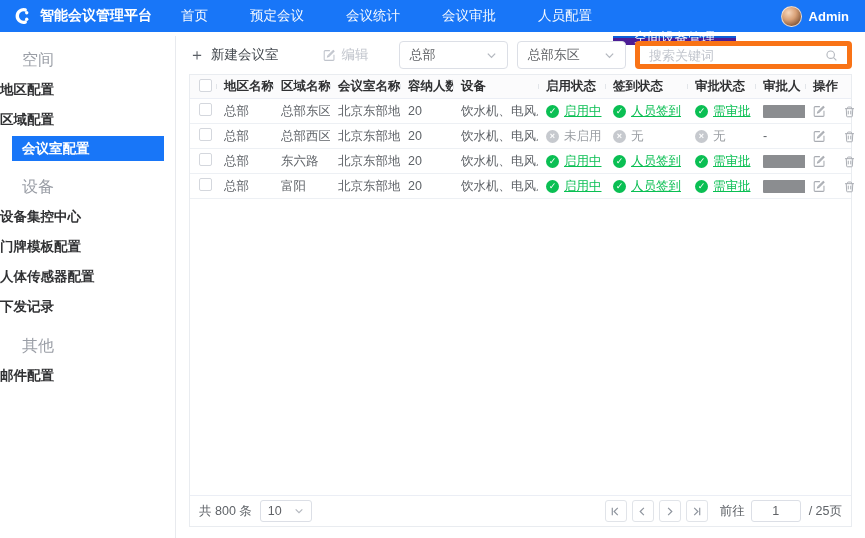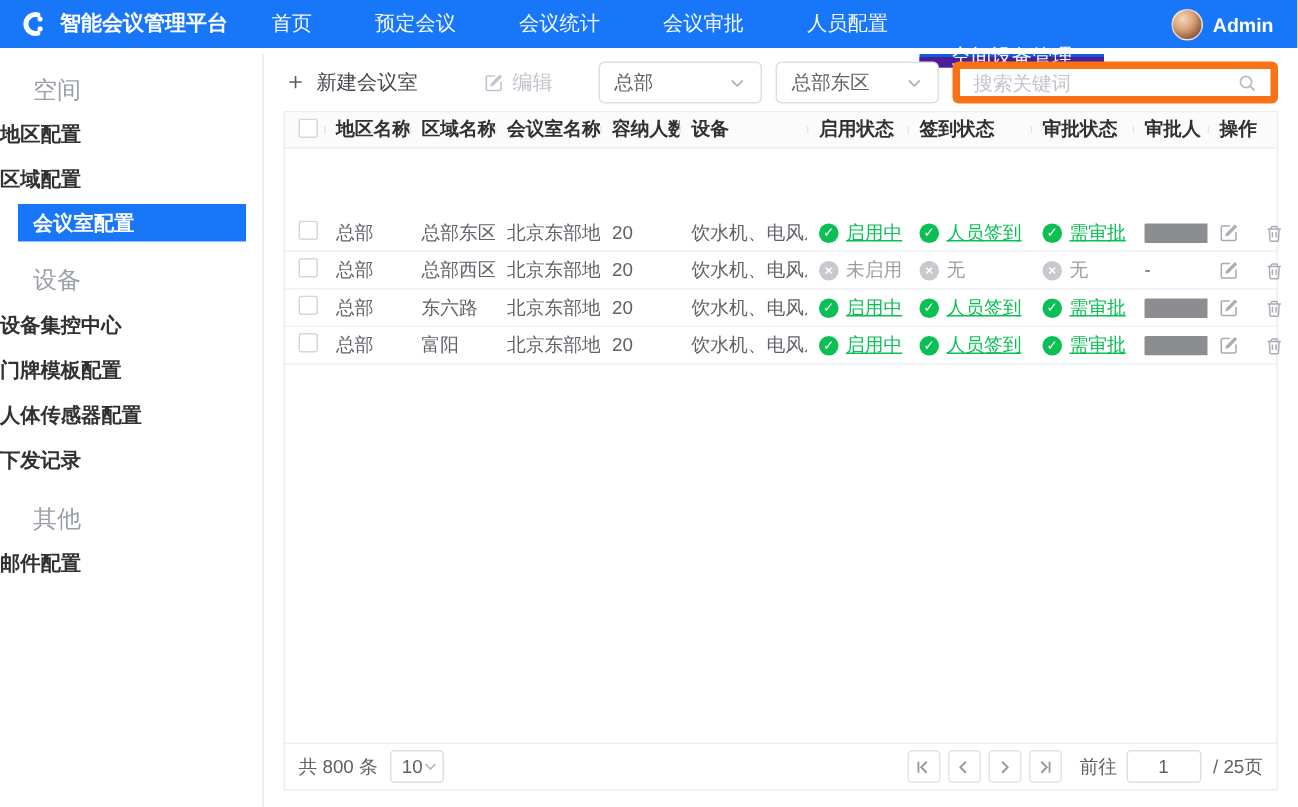--- a/index.html
+++ b/index.html
@@ -35,42 +35,42 @@
   .txt-btn .plus { font-size:16px; font-weight:400; line-height:1; color:#5a5f66; }
   .txt-btn.disabled { color:#c0c4cc; cursor:not-allowed; margin-left:44px; }
   .select { width:160px; height:28px; border:1px solid #dcdfe6; border-radius:4px; display:flex; align-items:center; justify-content:space-between; padding:0 10px; font-size:13px; color:#606266; cursor:pointer; background:#fff; }
   .select.first { margin-left:30px; }
   .select + .select { margin-left:9px; }
   .searchbox { flex:1; height:28px; margin-left:9px; border:5px solid #f97316; border-radius:4px; display:flex; align-items:center; padding:0 9px; background:#fff; }
   .searchbox input { flex:1; border:none; outline:none; font-size:13px; color:#606266; font-family:inherit; }
   .searchbox input::placeholder { color:#c0c4cc; }
   .icon-gray { color:#b4b8bf; flex:none; display:flex; }
   
-  .panel { flex:1; margin:0 13px 11px 13px; border:1px solid #e9ecf0; display:flex; flex-direction:column; min-height:0;gap:44px; }
+  .panel { flex:1; margin:0 13px 11px 13px; border:1px solid #e9ecf0; display:flex; flex-direction:column; min-height:0; }
   .grid { display:grid; grid-template-columns:26px 57px 57px 70px 53px 85px 67px 82px 68px 50px 1fr; align-items:center; }
   .thead { height:24px; background:#fbfbfc; border-bottom:1px solid #ebeef5; font-size:12.5px; font-weight:bold; color:#303133; flex:none; }
   .thead .cell { position:relative; padding-left:8px; white-space:nowrap; overflow:hidden; }
   .thead .cell:not(:first-child)::before { content:""; position:absolute; left:0; top:6px; bottom:6px; width:1px; background:#e2e5e9; }
   .thead .cell.ckcell { padding-left:9px; }
   .trow { height:25px; border-bottom:1px solid #edf0f4; font-size:12.5px; color:#5f6368; flex:none; }
   .trow .cell { padding-left:8px; white-space:nowrap; overflow:hidden; }
   .checkbox { width:13px; height:13px; border:1px solid #d4d7dd; border-radius:2px; background:#fff; display:inline-block; cursor:pointer; }
   .status { display:flex; align-items:center; gap:5px; }
   .dot { width:13px; height:13px; border-radius:50%; color:#fff; font-size:9px; display:flex; align-items:center; justify-content:center; flex:none; font-weight:bold; }
   .status.ok .dot { background:var(--success); }
   .status.ok .slabel { color:var(--success);text-decoration:underline; }
   .status.off .dot { background:#c6c9ce; }
   .status.off .slabel { color:#9a9ea3; }
   .redacted { display:inline-block; width:50px; height:13px; background:#8b8d90; border-radius:1px; vertical-align:middle; }
   .acts { display:flex; gap:17px; align-items:center; padding-left:8px; }
   .act-btn { color:#a9acb2; cursor:pointer; display:flex; }
   .filler { flex:1; }
   
   .pagebar { border-top:1px solid #ebeef5; height:31px; display:flex; align-items:center; padding:0 9px; font-size:12.5px; color:#5f6368; flex:none; }
-  .size-select { width:36px; height:22px; border:1px solid #dcdfe6; border-radius:3px; display:flex; align-items:center; justify-content:space-between; padding:0 7px; margin-left:8px; font-size:12.5px; color:#606266; cursor:pointer; }
+  .size-select { width:52px; height:22px; border:1px solid #dcdfe6; border-radius:3px; display:flex; align-items:center; justify-content:space-between; padding:0 7px; margin-left:8px; font-size:12.5px; color:#606266; cursor:pointer; }
   .pager { display:flex; gap:5px; margin-left:auto; }
   .pg-btn { width:22px; height:22px; border:1px solid #e1e4e9; border-radius:3px; display:flex; align-items:center; justify-content:center; color:#8f959e; cursor:pointer; background:#fff; }
   .goto-label { margin:0 6px 0 12px; }
   .goto-input { width:50px; height:22px; border:1px solid #dcdfe6; border-radius:3px; text-align:center; font-size:12.5px; color:#606266; outline:none; font-family:inherit; }
   .pages-total { margin-left:8px; white-space:nowrap; }
 </style>
 </head>
 <body style="--primary: #1876f8; --primary-dark: #0d5ed8; --success: #0abf53;">
 
 <header class="topbar">

